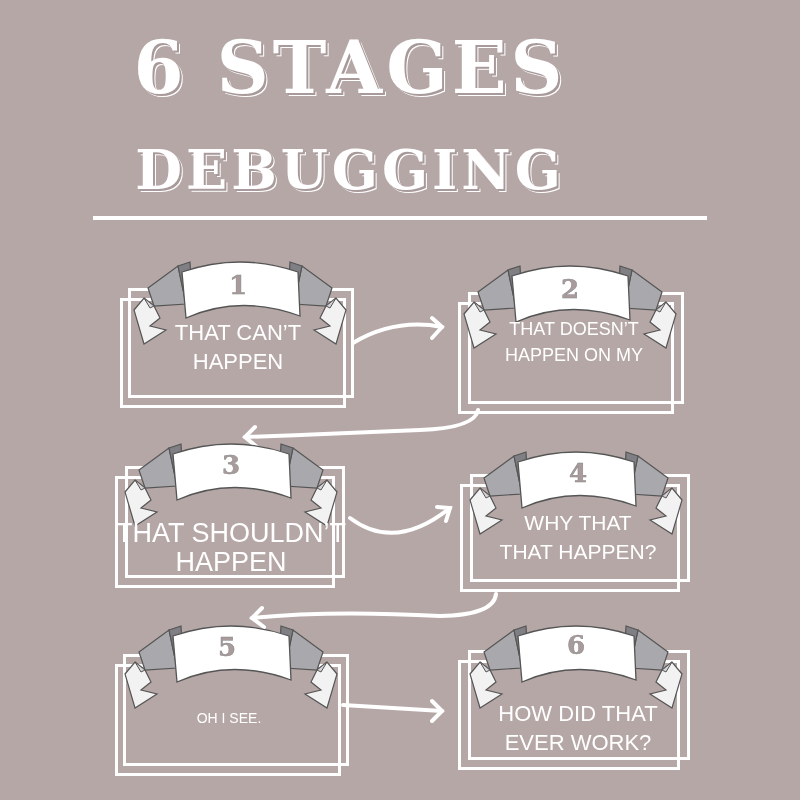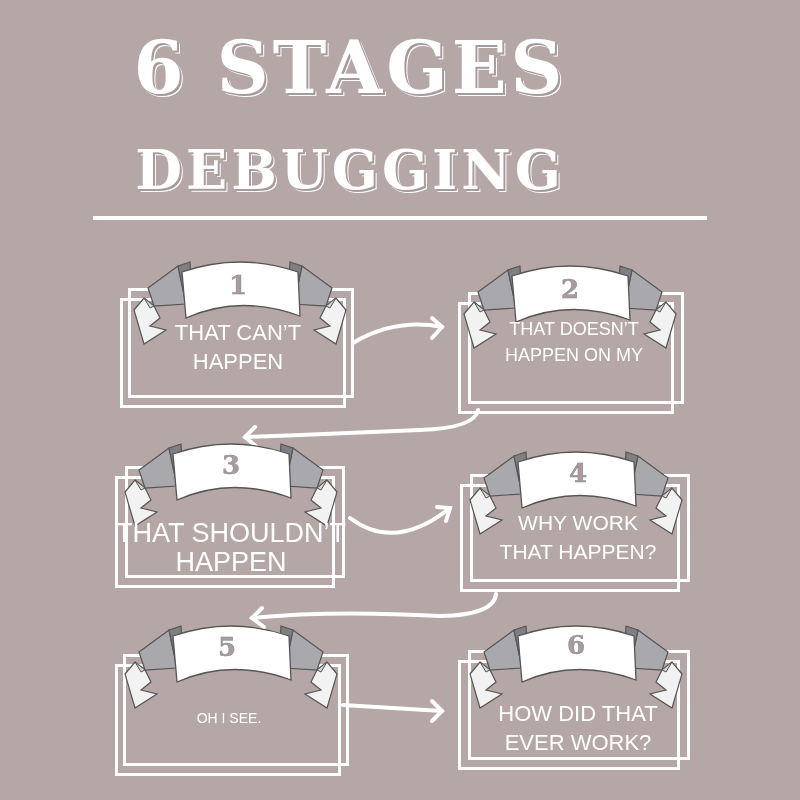--- a/index.html
+++ b/index.html
@@ -90,21 +90,21 @@
 </div>
 
 <div class="stage" style="left:458px; top:448px;">
   <div class="box1" style="left:12px; top:26px; width:220px; height:108px;"></div>
   <div class="box2" style="left:2px; top:36px; width:220px; height:108px;"></div>
   <svg class="ribbon" width="220" height="90" style="left:8px; top:0;">
       <use href="#rib"></use>
     </svg>
   <div class="num" style="top:10px;">4</div>
   <div class="label" style="top:60px; font-size:21px;">
-    <div>WHY WORK</div>
+    <div>WHY THAT</div>
     <div>THAT HAPPEN?</div>
   </div>
 </div>
 
 <div class="stage" style="left:113px; top:622px;">
   <div class="box1" style="left:10px; top:32px; width:226px; height:112px;"></div>
   <div class="box2" style="left:2px; top:42px; width:226px; height:112px;"></div>
   <svg class="ribbon" width="220" height="90" style="left:8px; top:0;">
       <use href="#rib"></use>
     </svg>

